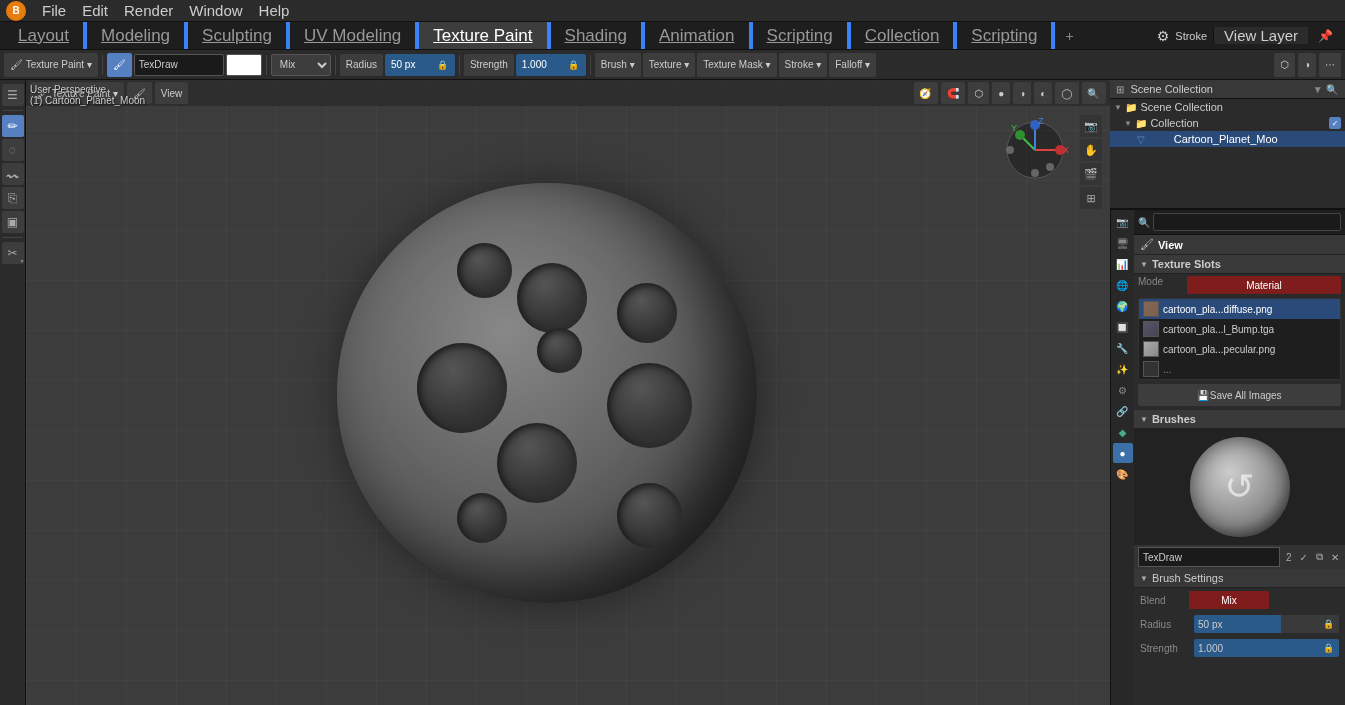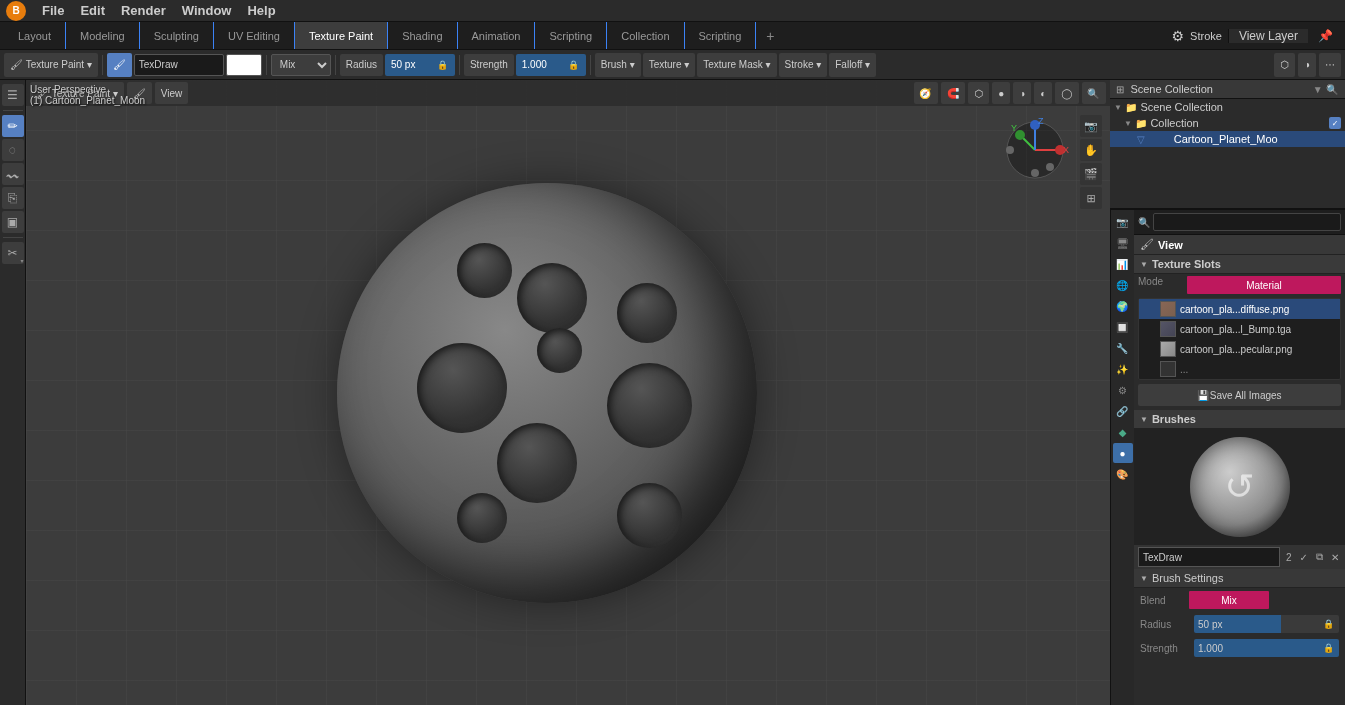--- a/index.html
+++ b/index.html
@@ -19,40 +19,40 @@
       background: #e87d0d;
       border-radius: 50%;
       margin-right: 8px;
       display: flex; align-items: center; justify-content: center;
       font-size: 10px; color: white; font-weight: bold;
     }
     .menu-item {
       padding: 2px 8px;
       color: #ccc;
       cursor: pointer;
-      font-size: 13px;
-      font-weight: bold;
+      font-size: 15px;
     }
     
     
     .workspace-tabs {
       background: #1e1e1e;
       height: 28px;
       display: flex;
       align-items: stretch;
       border-bottom: 1px solid #111;
       padding-left: 4px;
     }
     .ws-tab {
       padding: 0 14px;
       display: flex; align-items: center;
       color: #999;
       cursor: pointer;
-      font-size: 11px;
-      border-right: 1px solid #3b82f6;
+      font-size: 17px;
+      border-right: 4px solid #3b82f6;
+      text-decoration: underline;
     }
     .ws-tab.active {
       background: #3d3d3d;
       color: #fff;
     }
     .ws-tab-add {
       padding: 0 10px;
       display: flex; align-items: center;
       color: #888;
       cursor: pointer;
@@ -65,21 +65,21 @@
       gap: 6px;
     }
     .scene-label {
       font-size: 11px; color: #ccc;
     }
     .view-layer-tab {
       padding: 0 10px;
       display: flex; align-items: center;
       background: #2b2b2b;
       color: #ccc;
-      font-size: 12px;
+      font-size: 15px;
       border-left: 1px solid #111;
     }
     
     
     .header-toolbar {
       background: #2b2b2b;
       height: 30px;
       display: flex;
       align-items: center;
       padding: 0 4px;
@@ -219,21 +219,21 @@
       border-radius: 2px;
       cursor: pointer;
       font-size: 10px;
       color: #888;
     }
     .prop-icon.active { background: #3d6fa8; color: #fff; }
     
     
     .texture-slot {
       display: flex; align-items: center;
-      padding: 2px 21px;
+      padding: 2px 4px;
       gap: 4px;
       cursor: pointer;
       font-size: 10px;
     }
     .texture-slot.active { background: #2a4a7a; }
     
     
     .brush-preview-area {
       display: flex; justify-content: center;
       padding: 8px;
@@ -297,21 +297,21 @@
       height: 18px;
       background: #3d3d3d;
       border: none;
       color: #aaa;
       cursor: pointer;
       text-align: center;
       display: flex; align-items: center; justify-content: center;
       border-radius: 1px;
       font-size: 10px;
     }
-    .mode-btn.active { background: #be185d; color: #fff; }
+    .mode-btn.active { background: #7f1d1d; color: #fff; }
 
     .section-collapse-header {
       background: #3a3a3a;
       padding: 3px 6px;
       display: flex; align-items: center; gap: 4px;
       cursor: pointer;
       font-size: 11px;
       font-weight: bold;
       border-bottom: 1px solid #222;
     }
@@ -413,21 +413,21 @@
   <span class="menu-item">Edit</span>
   <span class="menu-item">Render</span>
   <span class="menu-item">Window</span>
   <span class="menu-item">Help</span>
 </div>
 
 <div class="workspace-tabs">
   <div class="ws-tab">Layout</div>
   <div class="ws-tab">Modeling</div>
   <div class="ws-tab">Sculpting</div>
-  <div class="ws-tab">UV Editing</div>
+  <div class="ws-tab">UV Modeling</div>
   <div class="ws-tab active">Texture Paint</div>
   <div class="ws-tab">Shading</div>
   <div class="ws-tab">Animation</div>
   <div class="ws-tab">Scripting</div>
   <div class="ws-tab">Collection</div>
   <div class="ws-tab">Scripting</div>
   <div class="ws-tab-add">+</div>
   <div class="ws-tab-right">
     <span style="font-size:14px;cursor:pointer;">⚙</span>
     <span class="scene-label">Stroke</span>

